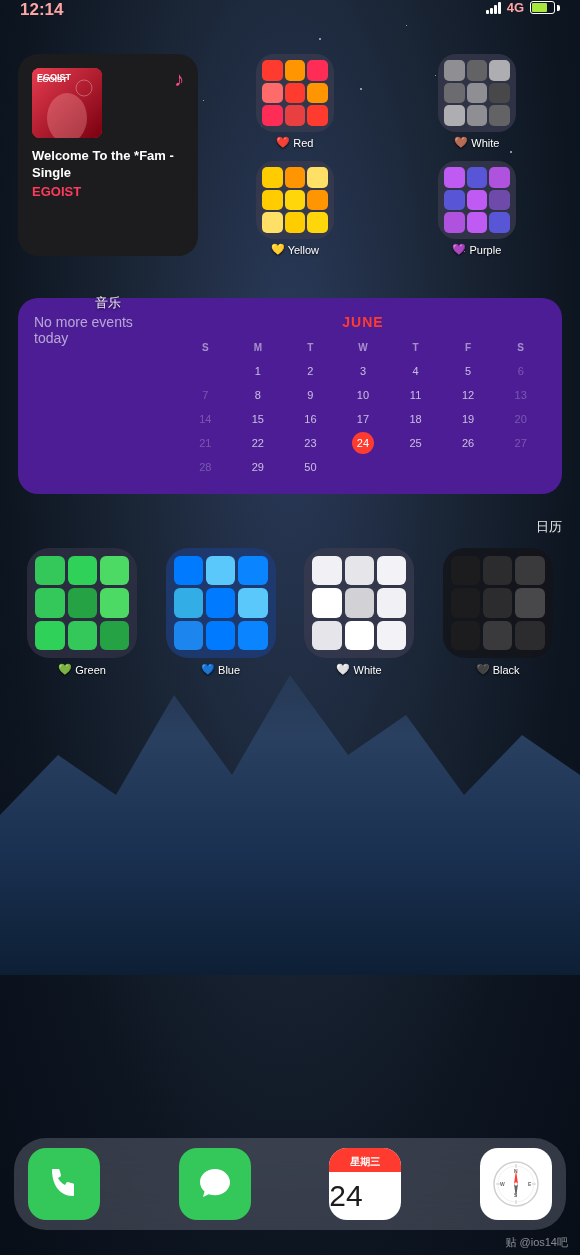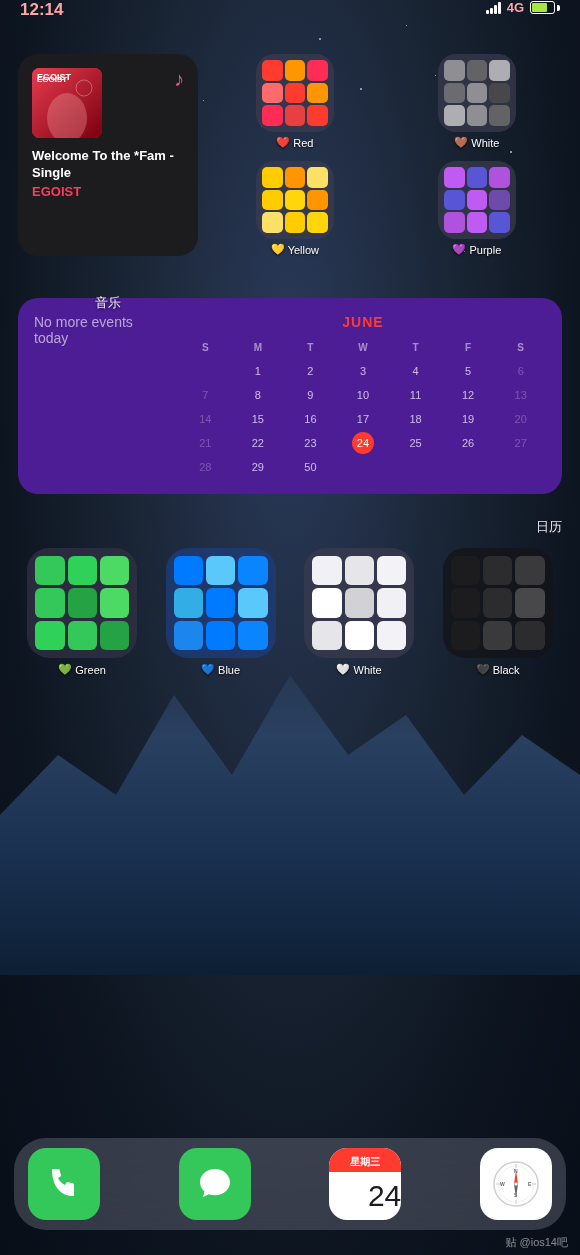--- a/index.html
+++ b/index.html
@@ -680,21 +680,21 @@
       <path d="M8 6C8 5.4 8.4 5 9 5h5.5c.5 0 .9.3 1 .8l1.5 5.5c.1.5-.1 1-.5 1.2l-2.5 1.5c1.5 3 4 5.5 7 7l1.5-2.5c.3-.4.7-.6 1.2-.5l5.5 1.5c.5.1.8.5.8 1V31c0 .6-.4 1-1 1C14.5 32 8 19 8 6z"></path>
     </svg>
   </div>
 
   <div class="dock-icon dock-messages" style="background:#34c759;">
     <svg width="42" height="42" viewBox="0 0 42 42" fill="white" xmlns="http://www.w3.org/2000/svg">
       <path d="M21 6C12.7 6 6 11.8 6 19c0 3.7 1.7 7 4.5 9.4L9 34l5.8-2.8c1.9.7 4 1.1 6.2 1.1 8.3 0 15-5.8 15-13S29.3 6 21 6z"></path>
     </svg>
   </div>
 
-  <div class="dock-icon dock-calendar-icon" style="background:white;border-radius:18px;display:flex;flex-direction:column;align-items:flex-end;justify-content:center;">
+  <div class="dock-icon dock-calendar-icon" style="background:white;border-radius:18px;display:flex;flex-direction:column;align-items:flex-start;justify-content:center;">
     <div style="background:#ff3b30;width:100%;border-radius:18px 18px 0 0;text-align:center;padding:3px 0;">
       <span style="color:white;font-size:10px;font-weight:600;">星期三</span>
     </div>
     <div style="flex:1;display:flex;align-items:center;justify-content:center;">
       <span style="font-size:30px;font-weight:200;color:#1c1c1e;">24</span>
     </div>
   </div>
 
   <div class="dock-icon dock-safari" style="background:white;border-radius:18px;overflow:hidden;display:flex;align-items:center;justify-content:center;">
     <svg width="56" height="56" viewBox="0 0 56 56" xmlns="http://www.w3.org/2000/svg">

